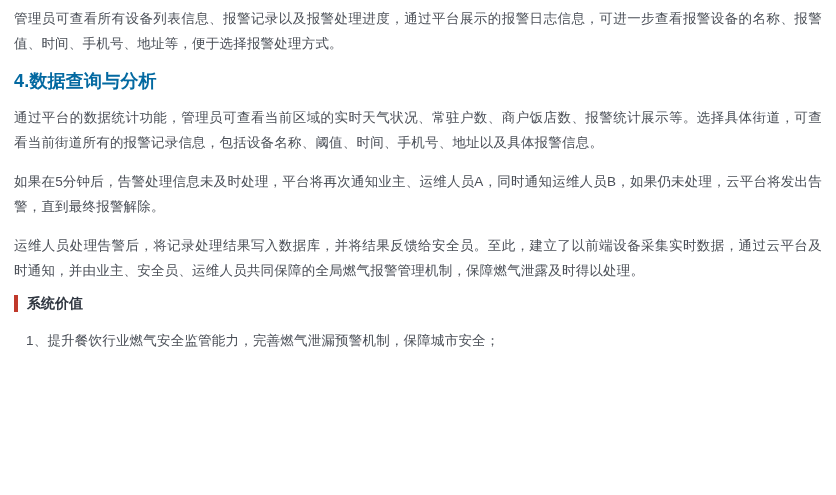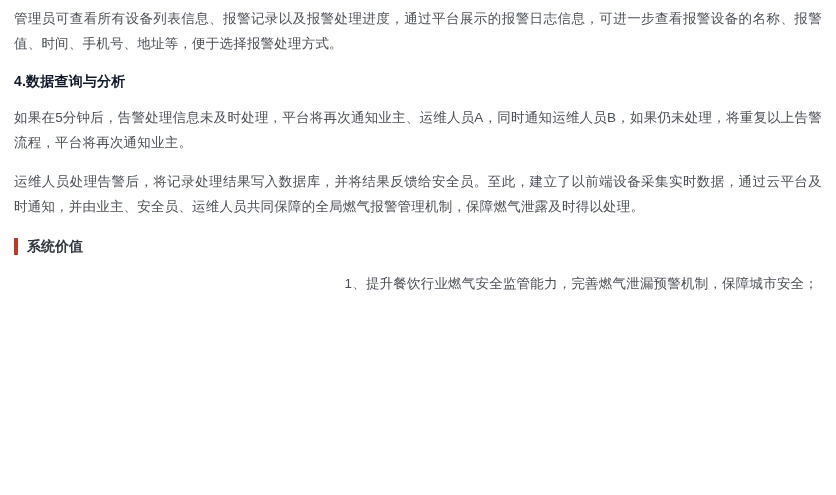--- a/index.html
+++ b/index.html
@@ -21,27 +21,27 @@
   }
   p.body-text {
     margin: 0 0 14px 0;
     font-size: 13.5px;
     line-height: 25px;
     color: #4a4f57;
     text-align: justify;
     letter-spacing: 0.2px;
   }
   p.body-text.tight {
-    margin-bottom: 19px;
+    margin-bottom: 12px;
   }
   h3.section-heading {
     margin: 0 0 13px 0;
-    font-size: 14px;
+    font-size: 18px;
     font-weight: bold;
-    color: #0f172a;
+    color: #0369a1;
     line-height: 22px;
     letter-spacing: 0.2px;
   }
   .value-heading {
     display: flex;
     align-items: flex-end;
     margin: 0 0 16px 0;
   }
   .value-bar {
     width: 4px;
@@ -50,46 +50,46 @@
     margin-right: 9px;
     flex: none;
   }
   .value-heading-text {
     font-size: 14px;
     font-weight: bold;
     color: #2f3640;
     line-height: 17px;
   }
   ol.value-list {
-    margin: 4px;
+    margin: 12px;
     padding: 0;
     list-style: none;
-    text-align: right;
   }
   ol.value-list li {
     font-size: 13.5px;
     line-height: 25px;
     color: #4a4f57;
     margin-bottom: 12px;
     letter-spacing: 0.2px;
   }
 </style>
 </head>
 <body>
 
 <div class="page">
 
   <p class="body-text">管理员可查看所有设备列表信息、报警记录以及报警处理进度，通过平台展示的报警日志信息，可进一步查看报警设备的名称、报警值、时间、手机号、地址等，便于选择报警处理方式。</p>
 
   <h3 class="section-heading">4.数据查询与分析</h3>
 
+  <p class="body-text">通过平台的数据统计功能，管理员可查看当前区域的实时天气状况、常驻户数、商户饭店数、报警统计展示等。选择具体街道，可查看当前街道所有的报警记录信息，包括设备名称、阈值、时间、手机号、地址以及具体报警信息。</p>
 
 
 
-  <p class="body-text">如果在5分钟后，告警处理信息未及时处理，平台将再次通知业主、运维人员A，同时通知运维人员B，如果仍未处理，将重复以上告警流程，平台将再次通知业主。</p>
+  <p class="body-text">如果在5分钟后，告警处理信息未及时处理，平台将再次通知业主、运维人员A，同时通知运维人员B，如果仍未处理，云平台将发出告警，直到最终报警解除。</p>
 
   <p class="body-text tight">运维人员处理告警后，将记录处理结果写入数据库，并将结果反馈给安全员。至此，建立了以前端设备采集实时数据，通过云平台及时通知，并由业主、安全员、运维人员共同保障的全局燃气报警管理机制，保障燃气泄露及时得以处理。</p>
 
   <div class="value-heading">
     <span class="value-bar"></span>
     <span class="value-heading-text">系统价值</span>
   </div>
 
   <ol class="value-list">
     <li>1、提升餐饮行业燃气安全监管能力，完善燃气泄漏预警机制，保障城市安全；</li>

